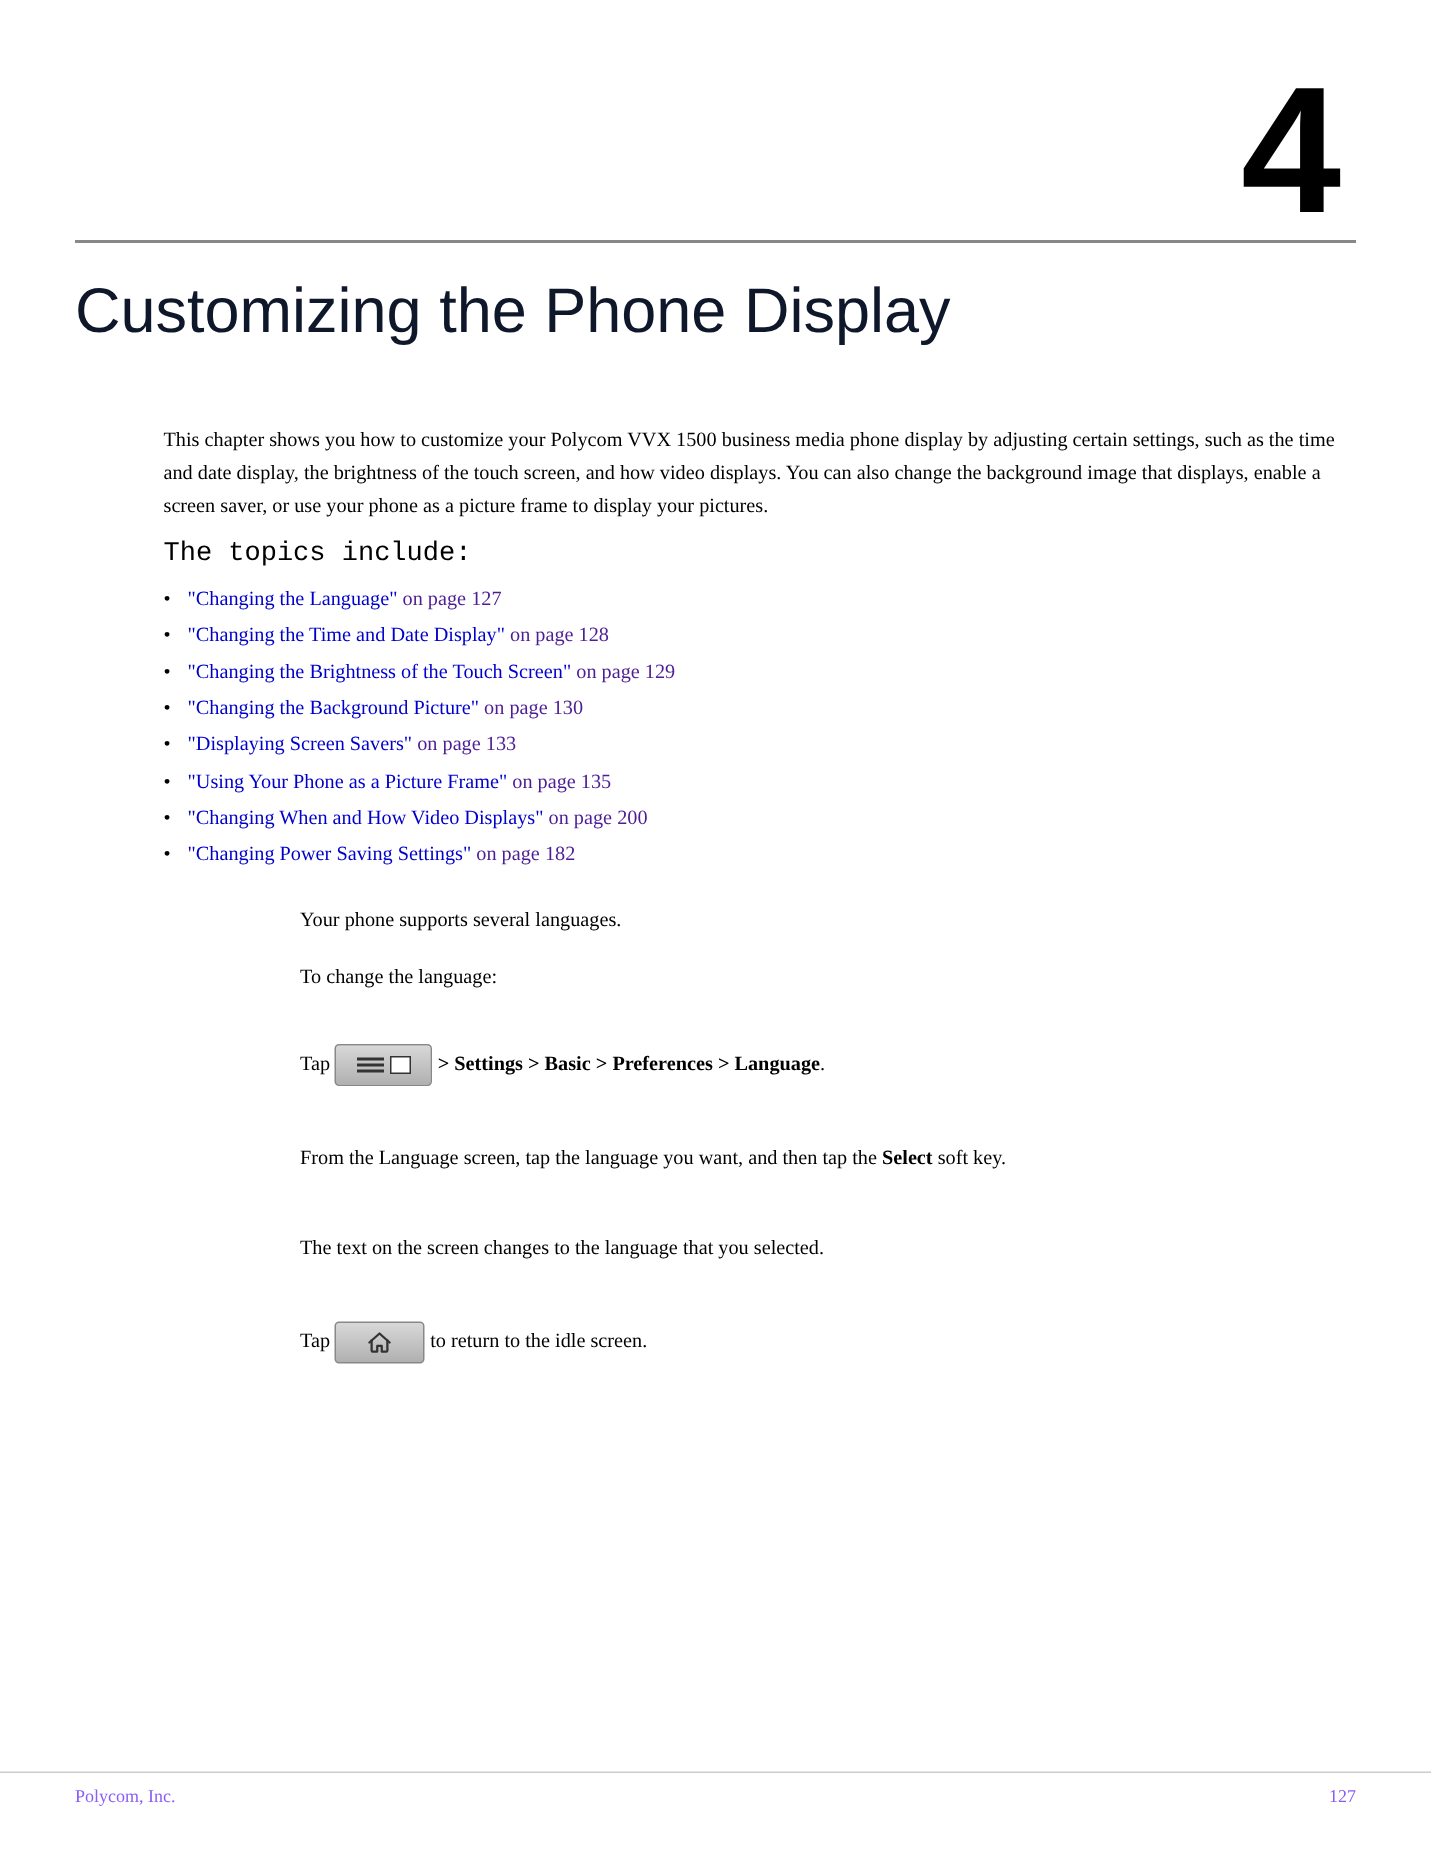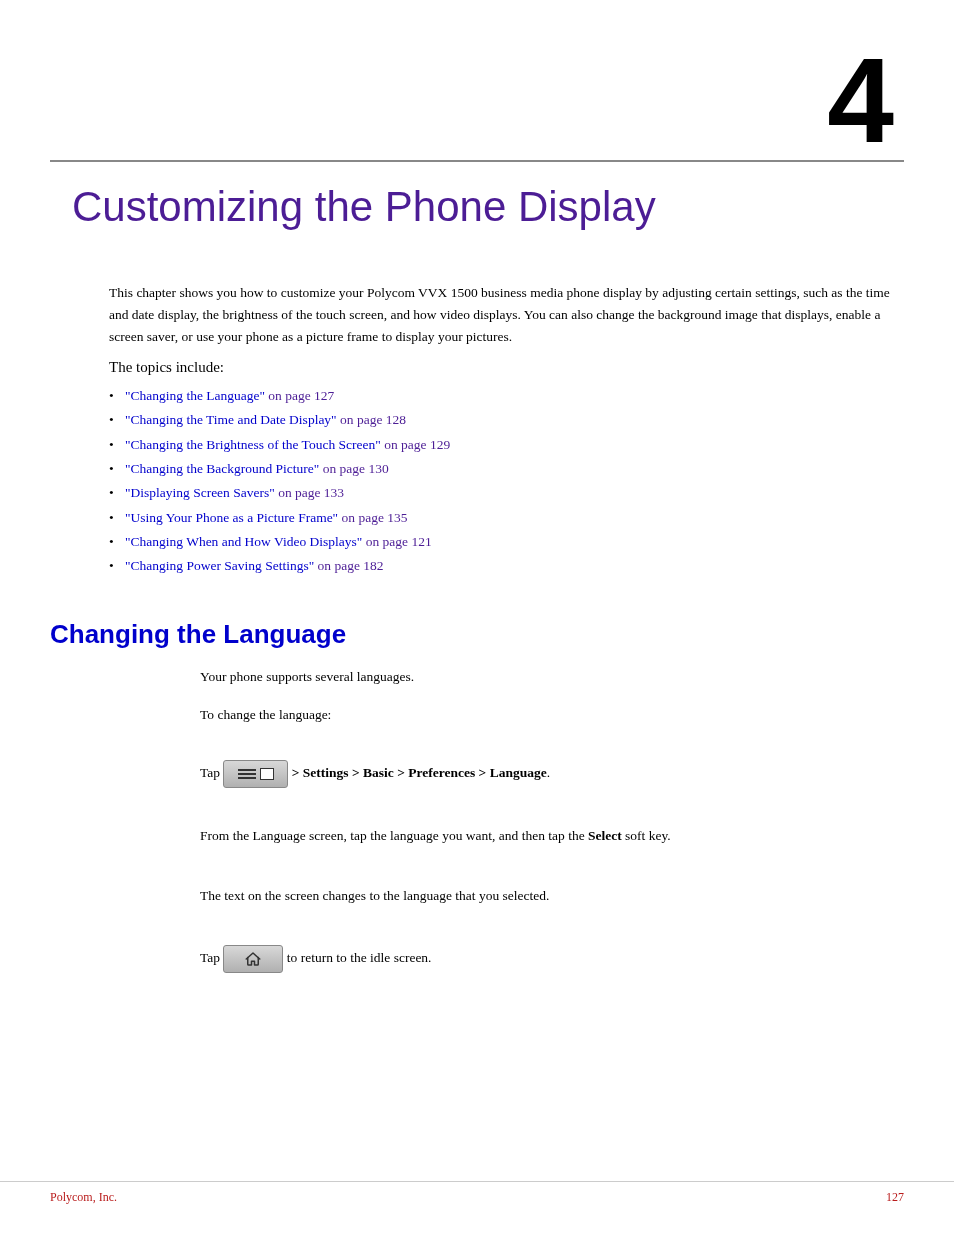--- a/index.html
+++ b/index.html
@@ -48,22 +48,22 @@
       border: none;
       border-top: 2px solid #888888;
       margin: 0 50px 0 50px;
     }
 
     
     .chapter-title {
       font-size: 42px;
       font-weight: normal;
       font-family: Arial, sans-serif;
-      color: #4c1d95;
-      margin: 20px 50px 50px 72px;
+      color: #0f172a;
+      margin: 20px 50px 50px 50px;
       line-height: 1.2;
     }
 
     
     .content-area {
       margin: 0 50px;
     }
 
     
     .intro-block {
@@ -73,22 +73,23 @@
     }
 
     .intro-text {
       font-size: 13.5px;
       line-height: 1.6;
       margin-bottom: 12px;
       font-family: 'Times New Roman', Times, serif;
     }
 
     .topics-label {
-      font-size: 15px;
+      font-size: 18px;
       margin-bottom: 8px;
+      font-family: Liberation Mono, monospace;
     }
 
     
     .topic-list {
       list-style: none;
       padding: 0;
       margin: 0;
     }
 
     .topic-list li {
@@ -208,21 +209,21 @@
     
     .page-footer {
       position: absolute;
       bottom: 30px;
       left: 0;
       right: 0;
       display: flex;
       justify-content: space-between;
       padding: 0 50px;
       font-size: 12px;
-      color: #b91c1c;
+      color: #8b5cf6;
       border-top: 1px solid #cccccc;
       padding-top: 8px;
     }
 
     .footer-company {
       font-size: 12px;
     }
 
     .footer-page {
       font-size: 12px;
@@ -266,30 +267,29 @@
       <li>
         <a class="link-blue" href="#">"Changing the Background Picture"</a><span class="page-ref"> on page 130</span>
       </li>
       <li>
         <a class="link-blue" href="#">"Displaying Screen Savers"</a><span class="page-ref"> on page 133</span>
       </li>
       <li>
         <a class="link-blue" href="#">"Using Your Phone as a Picture Frame"</a><span class="page-ref"> on page 135</span>
       </li>
       <li>
-        <a class="link-blue" href="#">"Changing When and How Video Displays"</a><span class="page-ref"> on page 121</span>
+        <a class="link-blue" href="#">"Changing When and How Video Displays"</a><span class="page-ref"> on page 200</span>
       </li>
       <li>
         <a class="link-blue" href="#">"Changing Power Saving Settings"</a><span class="page-ref"> on page 182</span>
       </li>
     </ul>
   </div>
 
   <div class="content-area">
-    <h2 class="section-heading">Changing the Language</h2>
 
     <div class="section-content">
 
       <p class="section-intro">Your phone supports several languages.</p>
 
       <p class="procedure-heading">To change the language:</p>
 
       <div class="step-block">
         <span class="step-text">Tap</span>
         

